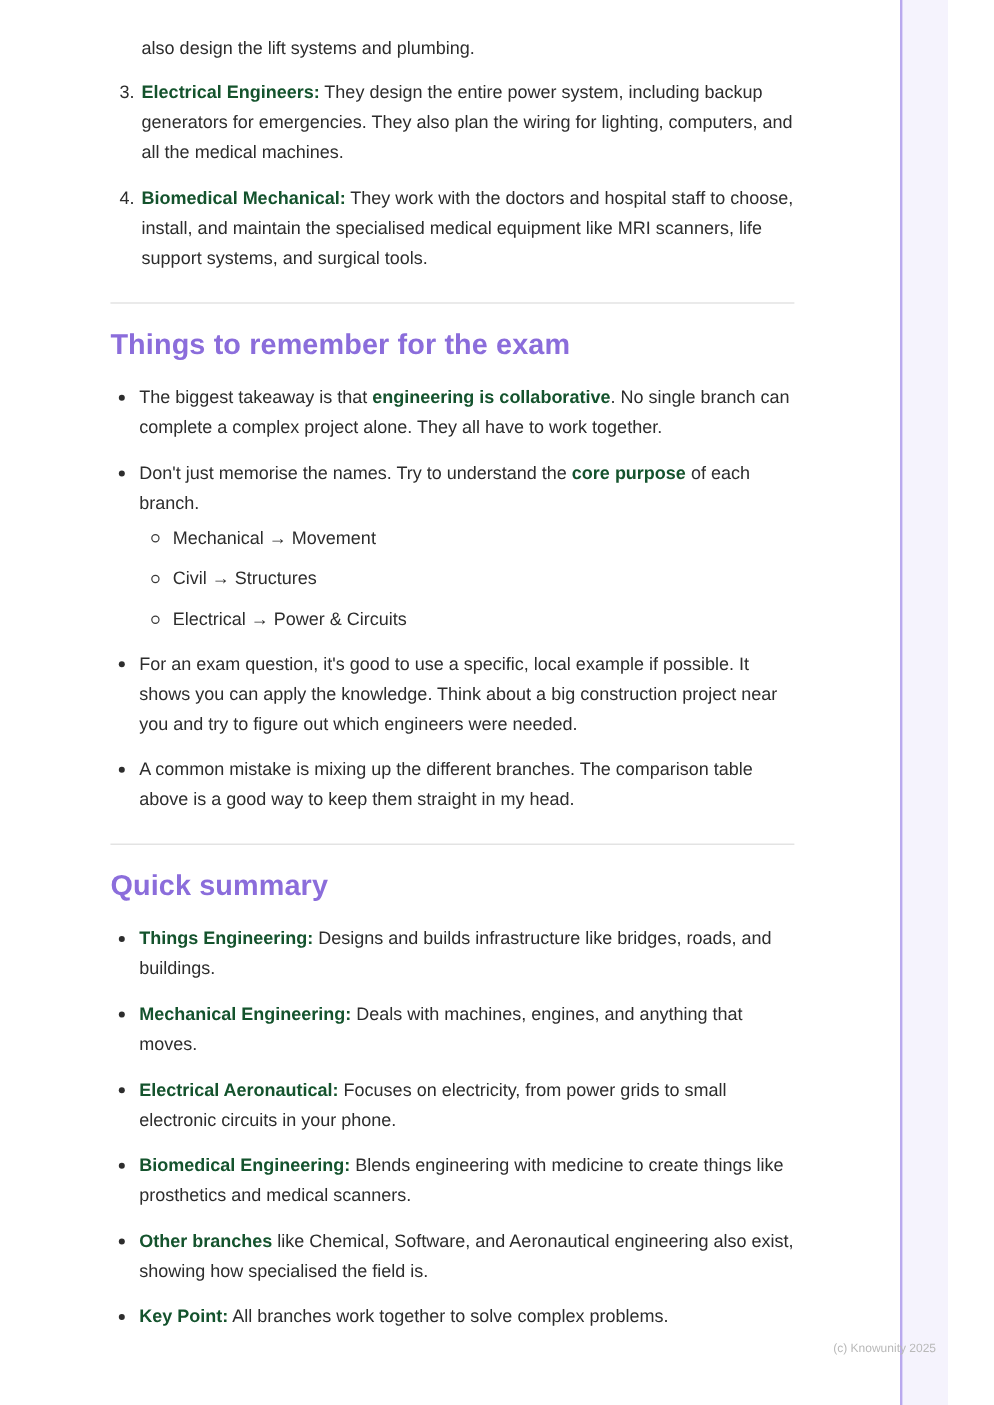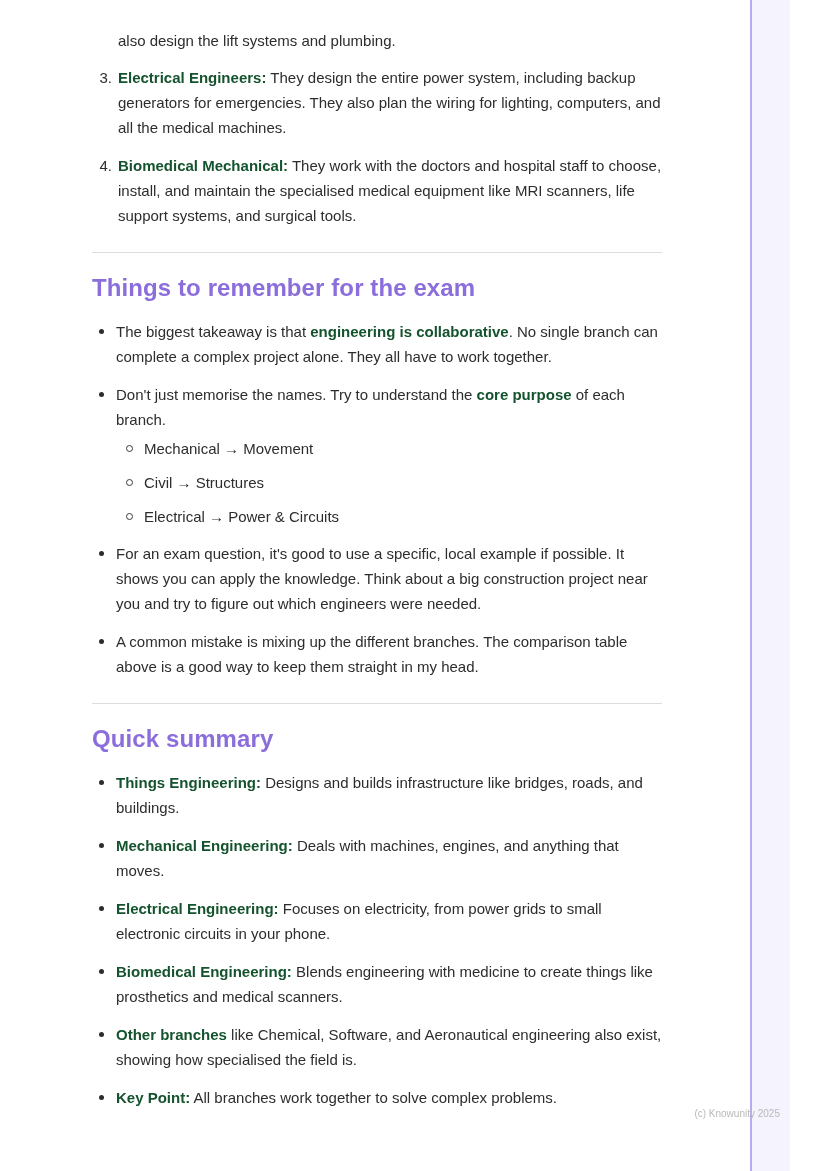--- a/index.html
+++ b/index.html
@@ -122,21 +122,21 @@
     line-height: 26px;
     color: #8b6ddb;
     font-weight: bold;
     margin: 0 0 18px 0;
     letter-spacing: 0.1px;
   }
 
   .watermark {
     position: absolute;
     right: 48px;
-    bottom: 52px;
+    bottom: 41px;
     font-size: 10px;
     color: #b9b9b9;
     white-space: nowrap;
   }
 </style>
 </head>
 <body>
 
 <div class="page-strip"></div>
 
@@ -184,21 +184,21 @@
   <h2 class="section-title">Quick summary</h2>
 
   <ul class="bullet-list">
     <li>
       <strong>Things Engineering:</strong><span> Designs and builds infrastructure like bridges, roads, and buildings.</span>
     </li>
     <li>
       <strong>Mechanical Engineering:</strong><span> Deals with machines, engines, and anything that moves.</span>
     </li>
     <li>
-      <strong>Electrical Engineering:</strong><span> Focuses on electricity, from power grids to small electronic circuits in your phone.</span>
+      <strong>Electrical Aeronautical:</strong><span> Focuses on electricity, from power grids to small electronic circuits in your phone.</span>
     </li>
     <li>
       <strong>Biomedical Engineering:</strong><span> Blends engineering with medicine to create things like prosthetics and medical scanners.</span>
     </li>
     <li>
       <strong>Other branches</strong><span> like Chemical, Software, and Aeronautical engineering also exist, showing how specialised the field is.</span>
     </li>
     <li>
       <strong>Key Point:</strong><span> All branches work together to solve complex problems.</span>
     </li>

